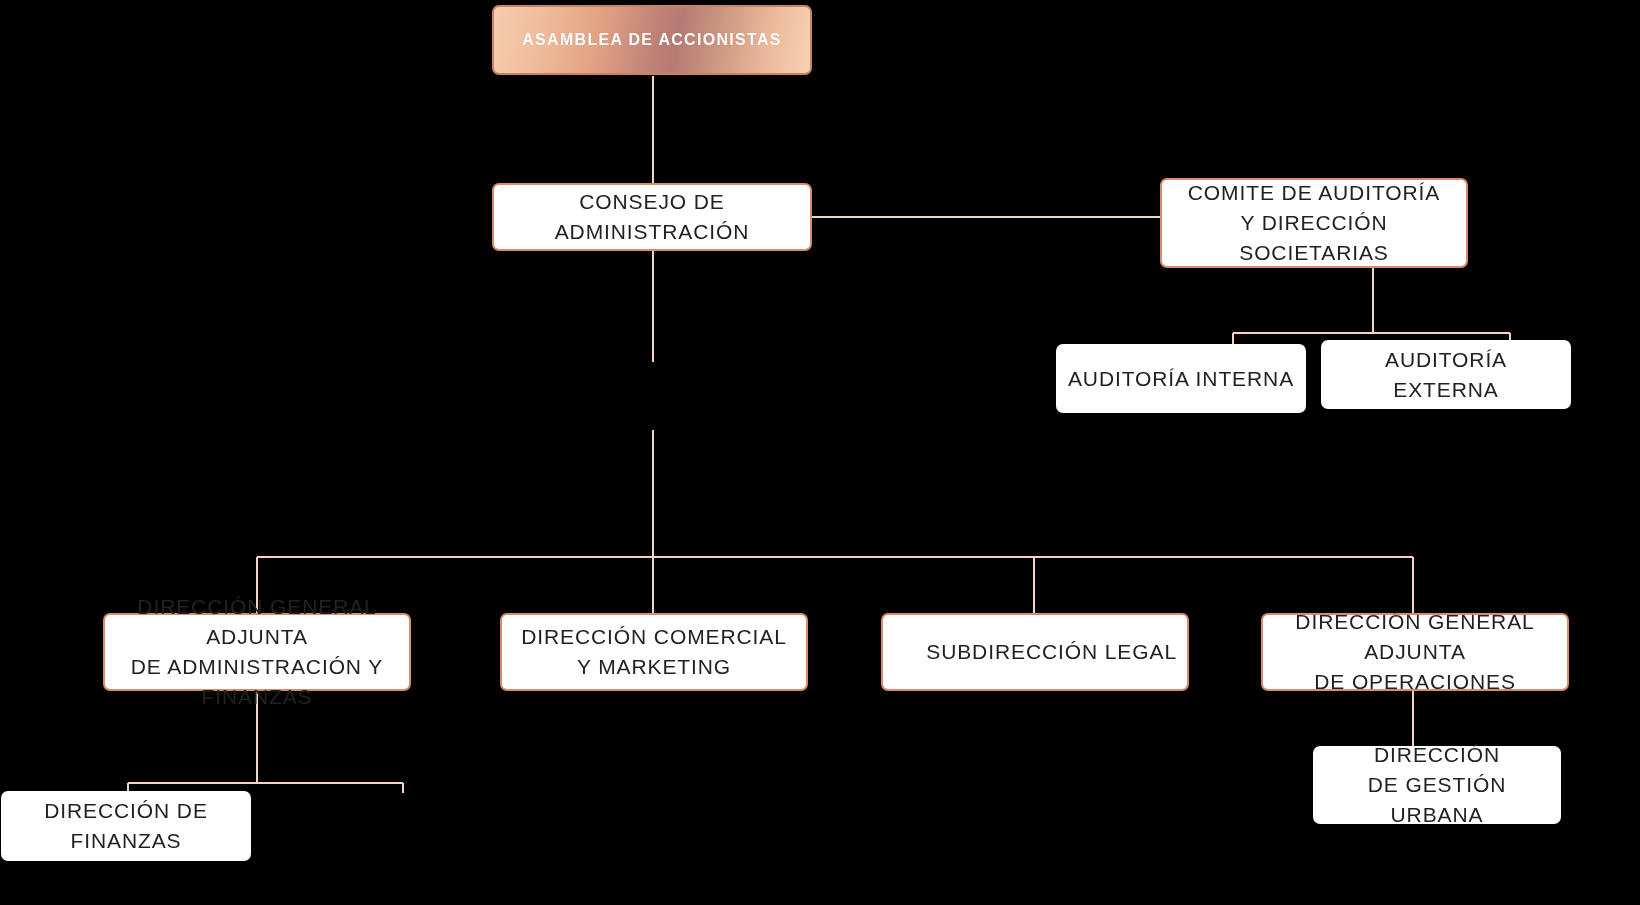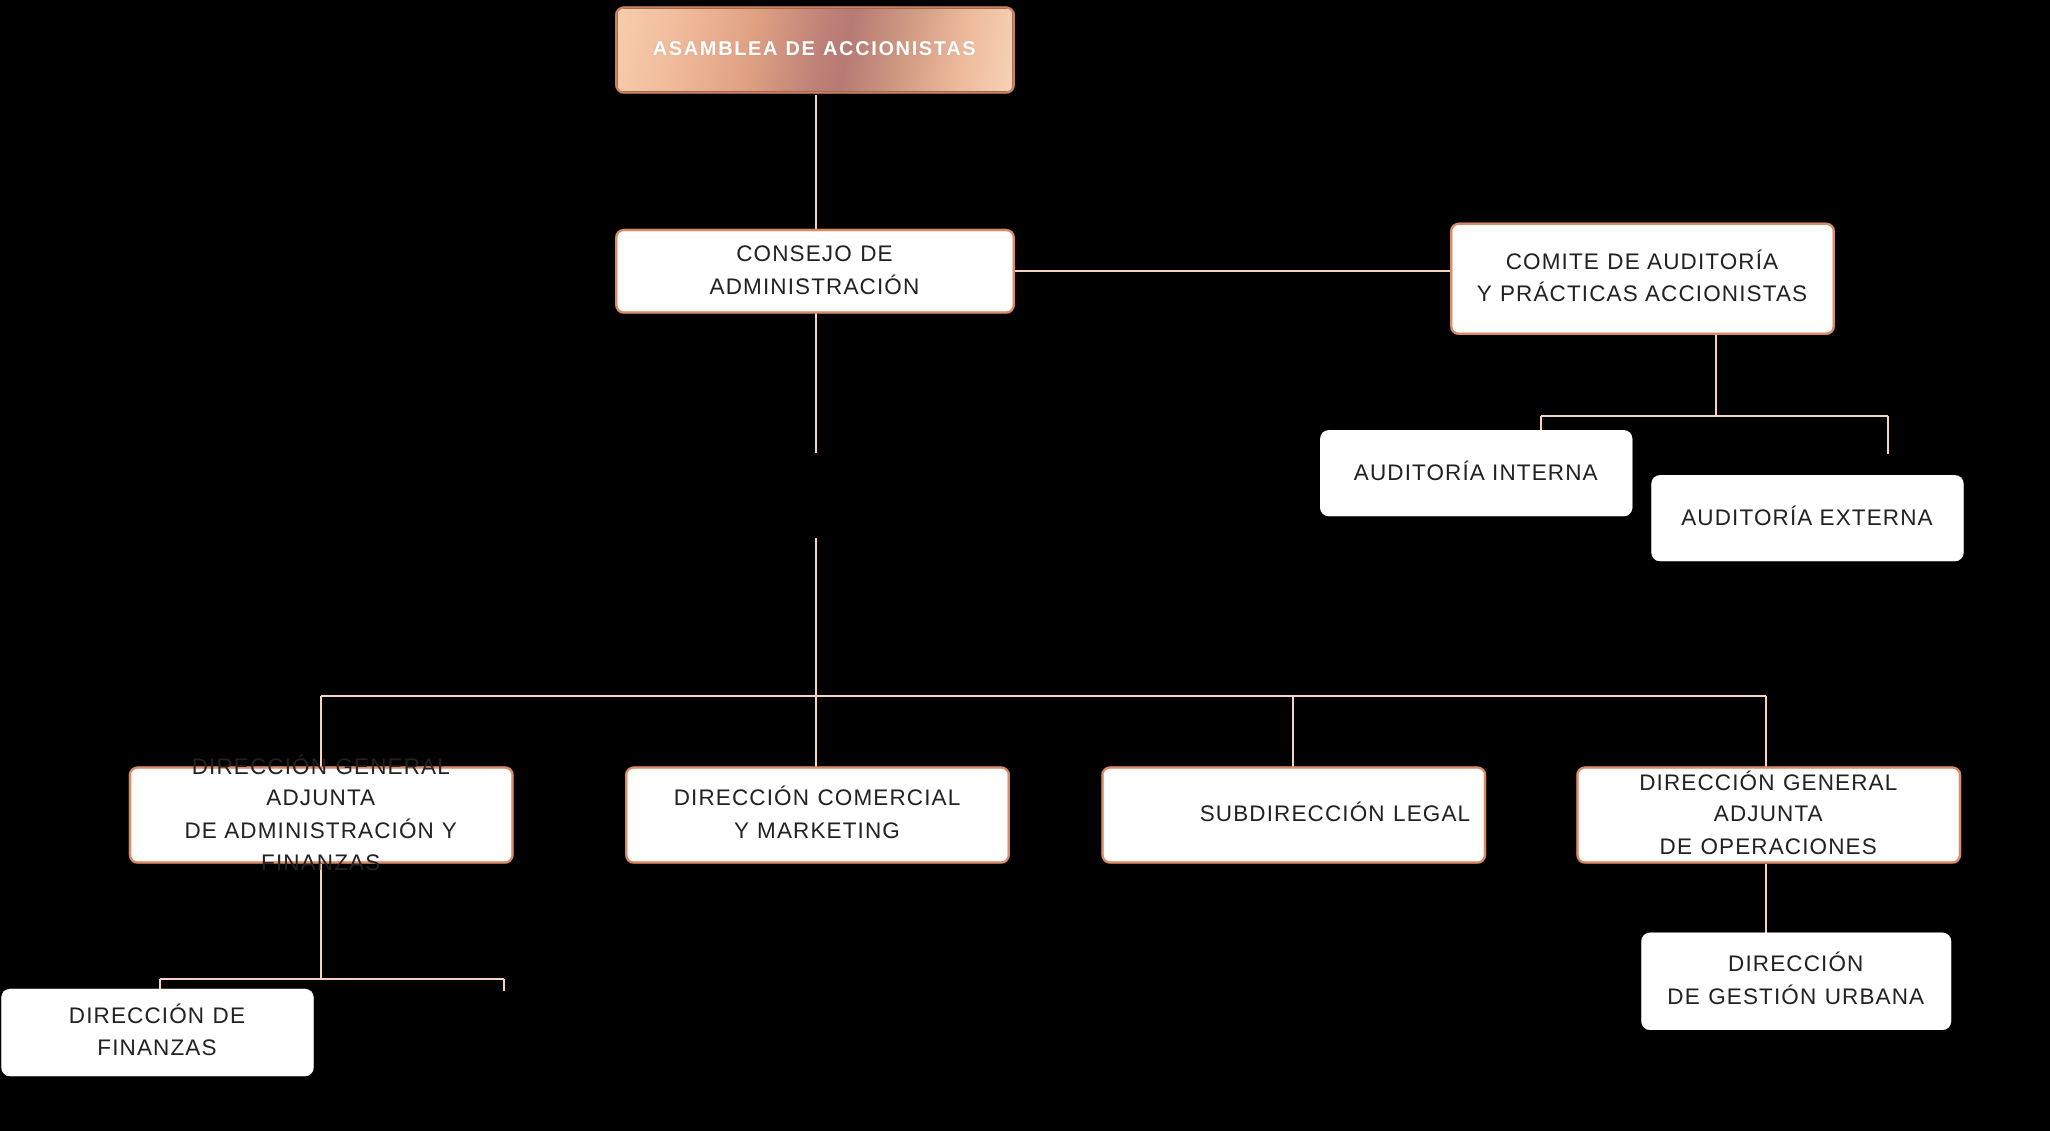--- a/index.html
+++ b/index.html
@@ -36,21 +36,21 @@
     border-radius: 7px;
     display: flex;
     align-items: center;
     justify-content: center;
     text-align: center;
     z-index: 5;
   }
 
   .node .label {
     color: #222222;
-    font-size: 18px;
+    font-size: 21px;
     letter-spacing: 0.9px;
     line-height: 1.42;
     font-weight: 400;
     white-space: pre-line;
     padding: 0 10px;
   }
 
   
   .node.bordered {
     border: 2px solid #d98c68;
@@ -124,28 +124,28 @@
   <div class="node root" style="left:492px; top:5px; width:320px; height:70px;">
     <span class="label">ASAMBLEA DE ACCIONISTAS</span>
   </div>
 
   <div class="node bordered" style="left:492px; top:183px; width:320px; height:68px;">
     <span class="label">CONSEJO DE ADMINISTRACIÓN</span>
   </div>
 
   <div class="node bordered" style="left:1160px; top:178px; width:308px; height:90px;">
     <span class="label">COMITE DE AUDITORÍA
-Y PRÁCTICAS ACCIONISTAS</span>
+Y DIRECCIÓN SOCIETARIAS</span>
   </div>
 
   <div class="node plain" style="left:1056px; top:344px; width:250px; height:69px;">
     <span class="label">AUDITORÍA INTERNA</span>
   </div>
 
-  <div class="node plain" style="left:1321px; top:380px; width:250px; height:69px;">
+  <div class="node plain" style="left:1321px; top:340px; width:250px; height:69px;">
     <span class="label">AUDITORÍA EXTERNA</span>
   </div>
 
 
   <div class="node bordered" style="left:103px; top:613px; width:308px; height:78px;">
     <span class="label">DIRECCIÓN GENERAL ADJUNTA
 DE ADMINISTRACIÓN Y FINANZAS</span>
   </div>
 
   <div class="node bordered" style="left:500px; top:613px; width:308px; height:78px;">

